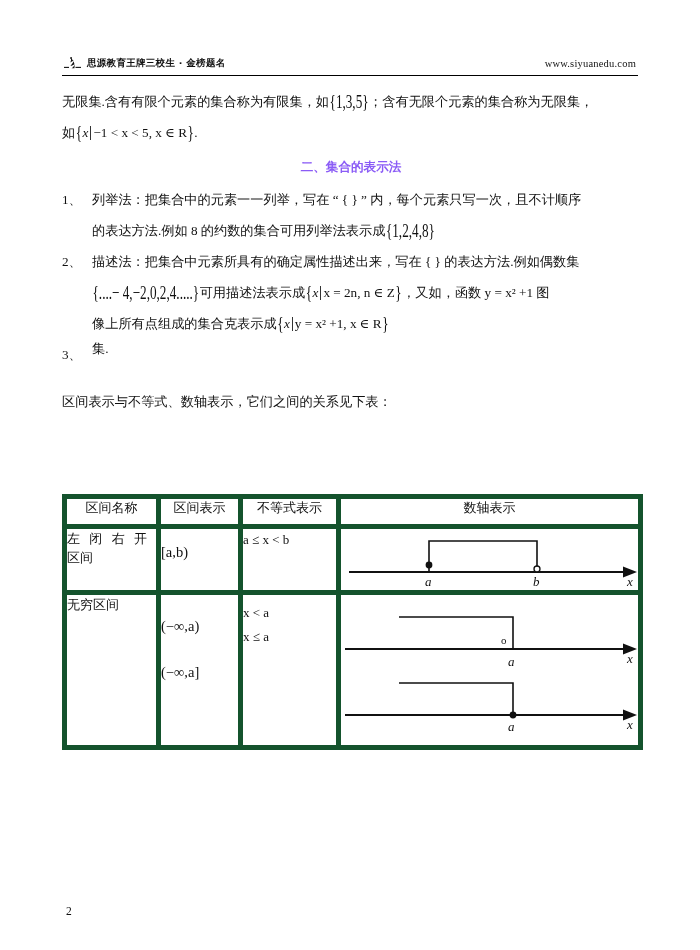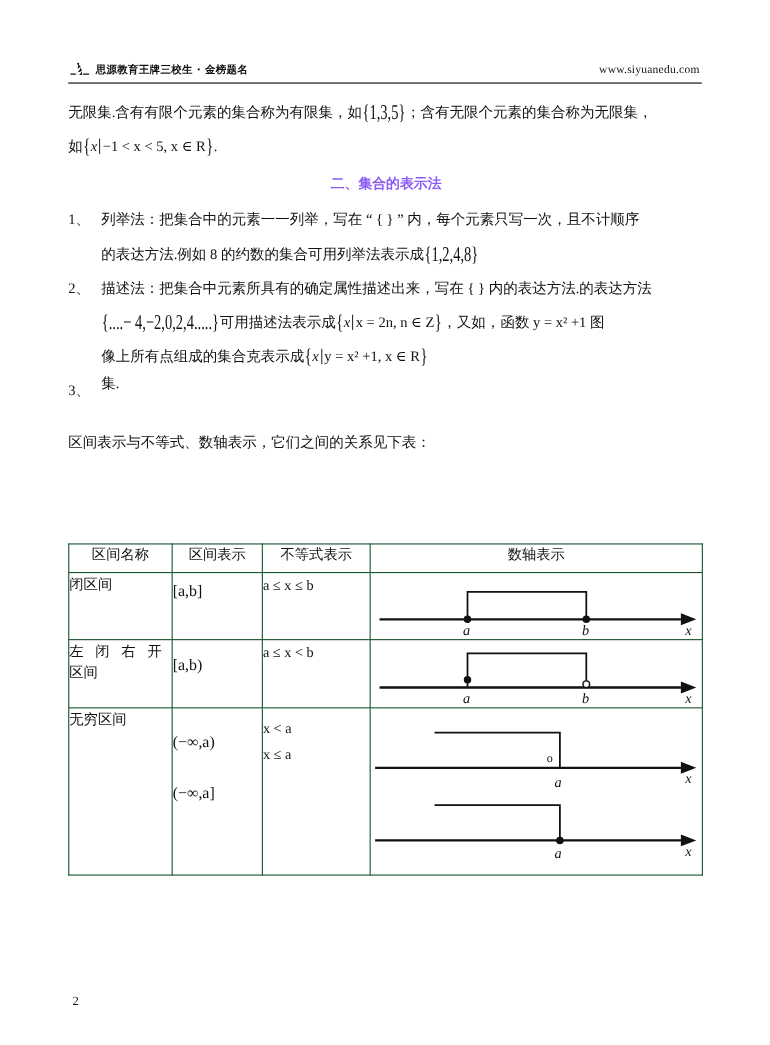--- a/index.html
+++ b/index.html
@@ -133,21 +133,21 @@
     left: 62px;
     top: 494px;
     width: 576px;
   }
   table.interval-table {
     border-collapse: collapse;
     width: 576px;
     table-layout: fixed;
   }
   table.interval-table td, table.interval-table th {
-    border: 1px solid #14532d;
+    border: 5px solid #14532d;
     padding: 0;
     vertical-align: top;
   }
   .col-name  { width: 94px; }
   .col-notn  { width: 82px; }
   .col-ineq  { width: 98px; }
   .col-line  { width: 302px; }
 
   thead th {
     height: 25px;
@@ -235,21 +235,21 @@
       <div class="marker">1、</div>
       <div class="body">
         <div class="ln"><span>列举法：</span><span>把集合中的元素一一列举，写在 “ { } ” 内，每个元素只写一次，且不计顺序</span></div>
         <div class="ln"><span>的表达方法.例如 8 的约数的集合可用列举法表示成</span><span class="brc">{1,2,4,8}</span></div>
       </div>
     </div>
 
     <div class="numitem">
       <div class="marker">2、</div>
       <div class="body">
-        <div class="ln"><span>描述法：</span><span>把集合中元素所具有的确定属性描述出来，写在 { } 内的表达方法.的表达方法</span></div>
+        <div class="ln"><span>描述法：</span><span>把集合中元素所具有的确定属性描述出来，写在 { } 的表达方法.例如偶数集</span></div>
 
         <div class="ln"><span class="brc">{....− 4,−2,0,2,4.....}</span><span>可用描述法表示成</span><span class="brc">{</span><span class="mi">x</span><span class="vbar"></span><span class="mn">x = 2n, n ∈ Z</span><span class="brc">}</span><span>，又如，函数 y = x² +1 图</span></div>
 
         <div class="ln"><span>像上所有点组成的集合克表示成</span><span class="brc">{</span><span class="mi">x</span><span class="vbar"></span><span class="mn">y = x² +1, x ∈ R</span><span class="brc">}</span></div>
       </div>
     </div>
 
     <div class="numitem">
       <div class="marker">3、</div>
       <div class="body">
@@ -272,37 +272,20 @@
         <tr>
           <th>区间名称</th>
           <th>区间表示</th>
           <th>不等式表示</th>
           <th>数轴表示</th>
         </tr>
       </thead>
       <tbody>
 
 
-        <tr style="height:61px;">
-          <td class="cell-name">闭区间</td>
-          <td class="cell-notn">[a,b]</td>
-          <td class="cell-ineq">a ≤ x ≤ b</td>
-          <td class="cell-line">
-            <svg class="numline" width="300" height="60" viewBox="0 0 300 60">
-              <line x1="8" y1="42" x2="282" y2="42" stroke="#111" stroke-width="2.1"></line>
-              <polygon points="282,36.6 296,42 282,47.4" fill="#111"></polygon>
-              <path d="M88 42 L88 17 L196 17 L196 42" stroke="#111" stroke-width="1.6" fill="none"></path>
-              <circle cx="88" cy="42" r="3.4" fill="#111"></circle>
-              <circle cx="196" cy="42" r="3.4" fill="#111"></circle>
-              <text x="84" y="56" font-family="Liberation Serif, serif" font-style="italic" font-size="13" fill="#111">a</text>
-              <text x="192" y="56" font-family="Liberation Serif, serif" font-style="italic" font-size="13" fill="#111">b</text>
-              <text x="286" y="56" font-family="Liberation Serif, serif" font-style="italic" font-size="13" fill="#111">x</text>
-            </svg>
-          </td>
-        </tr>
 
 
         <tr style="height:62px;">
           <td class="cell-name justify"><span>左 闭 右 开</span><span class="j2">区间</span></td>
           <td class="cell-notn" style="padding-top:6px;">[a,b)</td>
           <td class="cell-ineq">a ≤ x &lt; b</td>
           <td class="cell-line">
             <svg class="numline" width="300" height="61" viewBox="0 0 300 61">
               <line x1="8" y1="43" x2="282" y2="43" stroke="#111" stroke-width="2.1"></line>
               <polygon points="282,37.6 296,43 282,48.4" fill="#111"></polygon>

